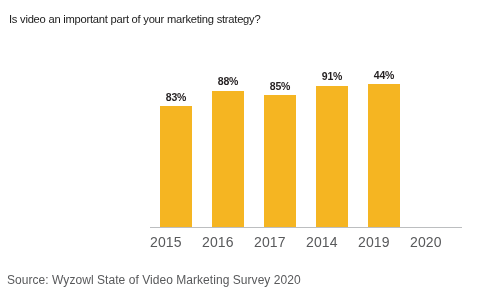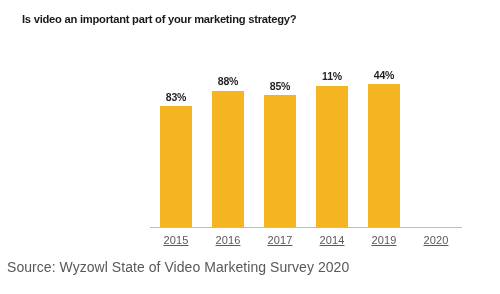--- a/index.html
+++ b/index.html
@@ -15,24 +15,24 @@
   #canvas {
     position: relative;
     width: 500px;
     height: 294px;
     background: #ffffff;
   }
 
   
   #chart-title {
     position: absolute;
-    left: 22px;
+    left: 9px;
     top: 13px;
     font-size: 11.2px;
-    font-weight: bold;
+    font-weight: normal;
     color: #1a1a1a;
     letter-spacing: -0.25px;
     white-space: nowrap;
   }
 
   
   #plot-area {
     position: absolute;
     left: 150px;
     top: 55px;
@@ -89,33 +89,32 @@
   #x-tick-labels {
     position: absolute;
     left: 150px;
     top: 234px;
     width: 312px;
     display: flex;
   }
 
   .x-tick {
     width: 52px;
-    text-align: center;
-    font-size: 11px;
+    text-align: left;
+    font-size: 14px;
     color: #58595b;
     letter-spacing: 0.1px;
-    text-decoration: underline;
   }
 
   
   #source-note {
     position: absolute;
     left: 7px;
-    top: 259px;
-    font-size: 14px;
+    top: 273px;
+    font-size: 12px;
     color: #58595b;
     letter-spacing: 0.05px;
     white-space: nowrap;
   }
 </style>
 </head>
 <body style="background: rgb(255, 255, 255);">
 
 <div id="canvas">
 
@@ -134,21 +133,21 @@
         <div class="bar-rect" style="height: 136.4px; background: rgb(245, 181, 34);"></div>
       </div>
 
 
       <div class="bar-slot">
         <div class="bar-value">85%</div>
         <div class="bar-rect" style="height: 131.75px; background: rgb(245, 181, 34);"></div>
       </div>
 
       <div class="bar-slot">
-        <div class="bar-value">11%</div>
+        <div class="bar-value">91%</div>
         <div class="bar-rect" style="height: 141.05px; background: rgb(245, 181, 34);"></div>
       </div>
 
       <div class="bar-slot">
         <div class="bar-value">44%</div>
         <div class="bar-rect" style="height: 142.6px; background: rgb(245, 181, 34);"></div>
       </div>
 
     </div>
   </div>

